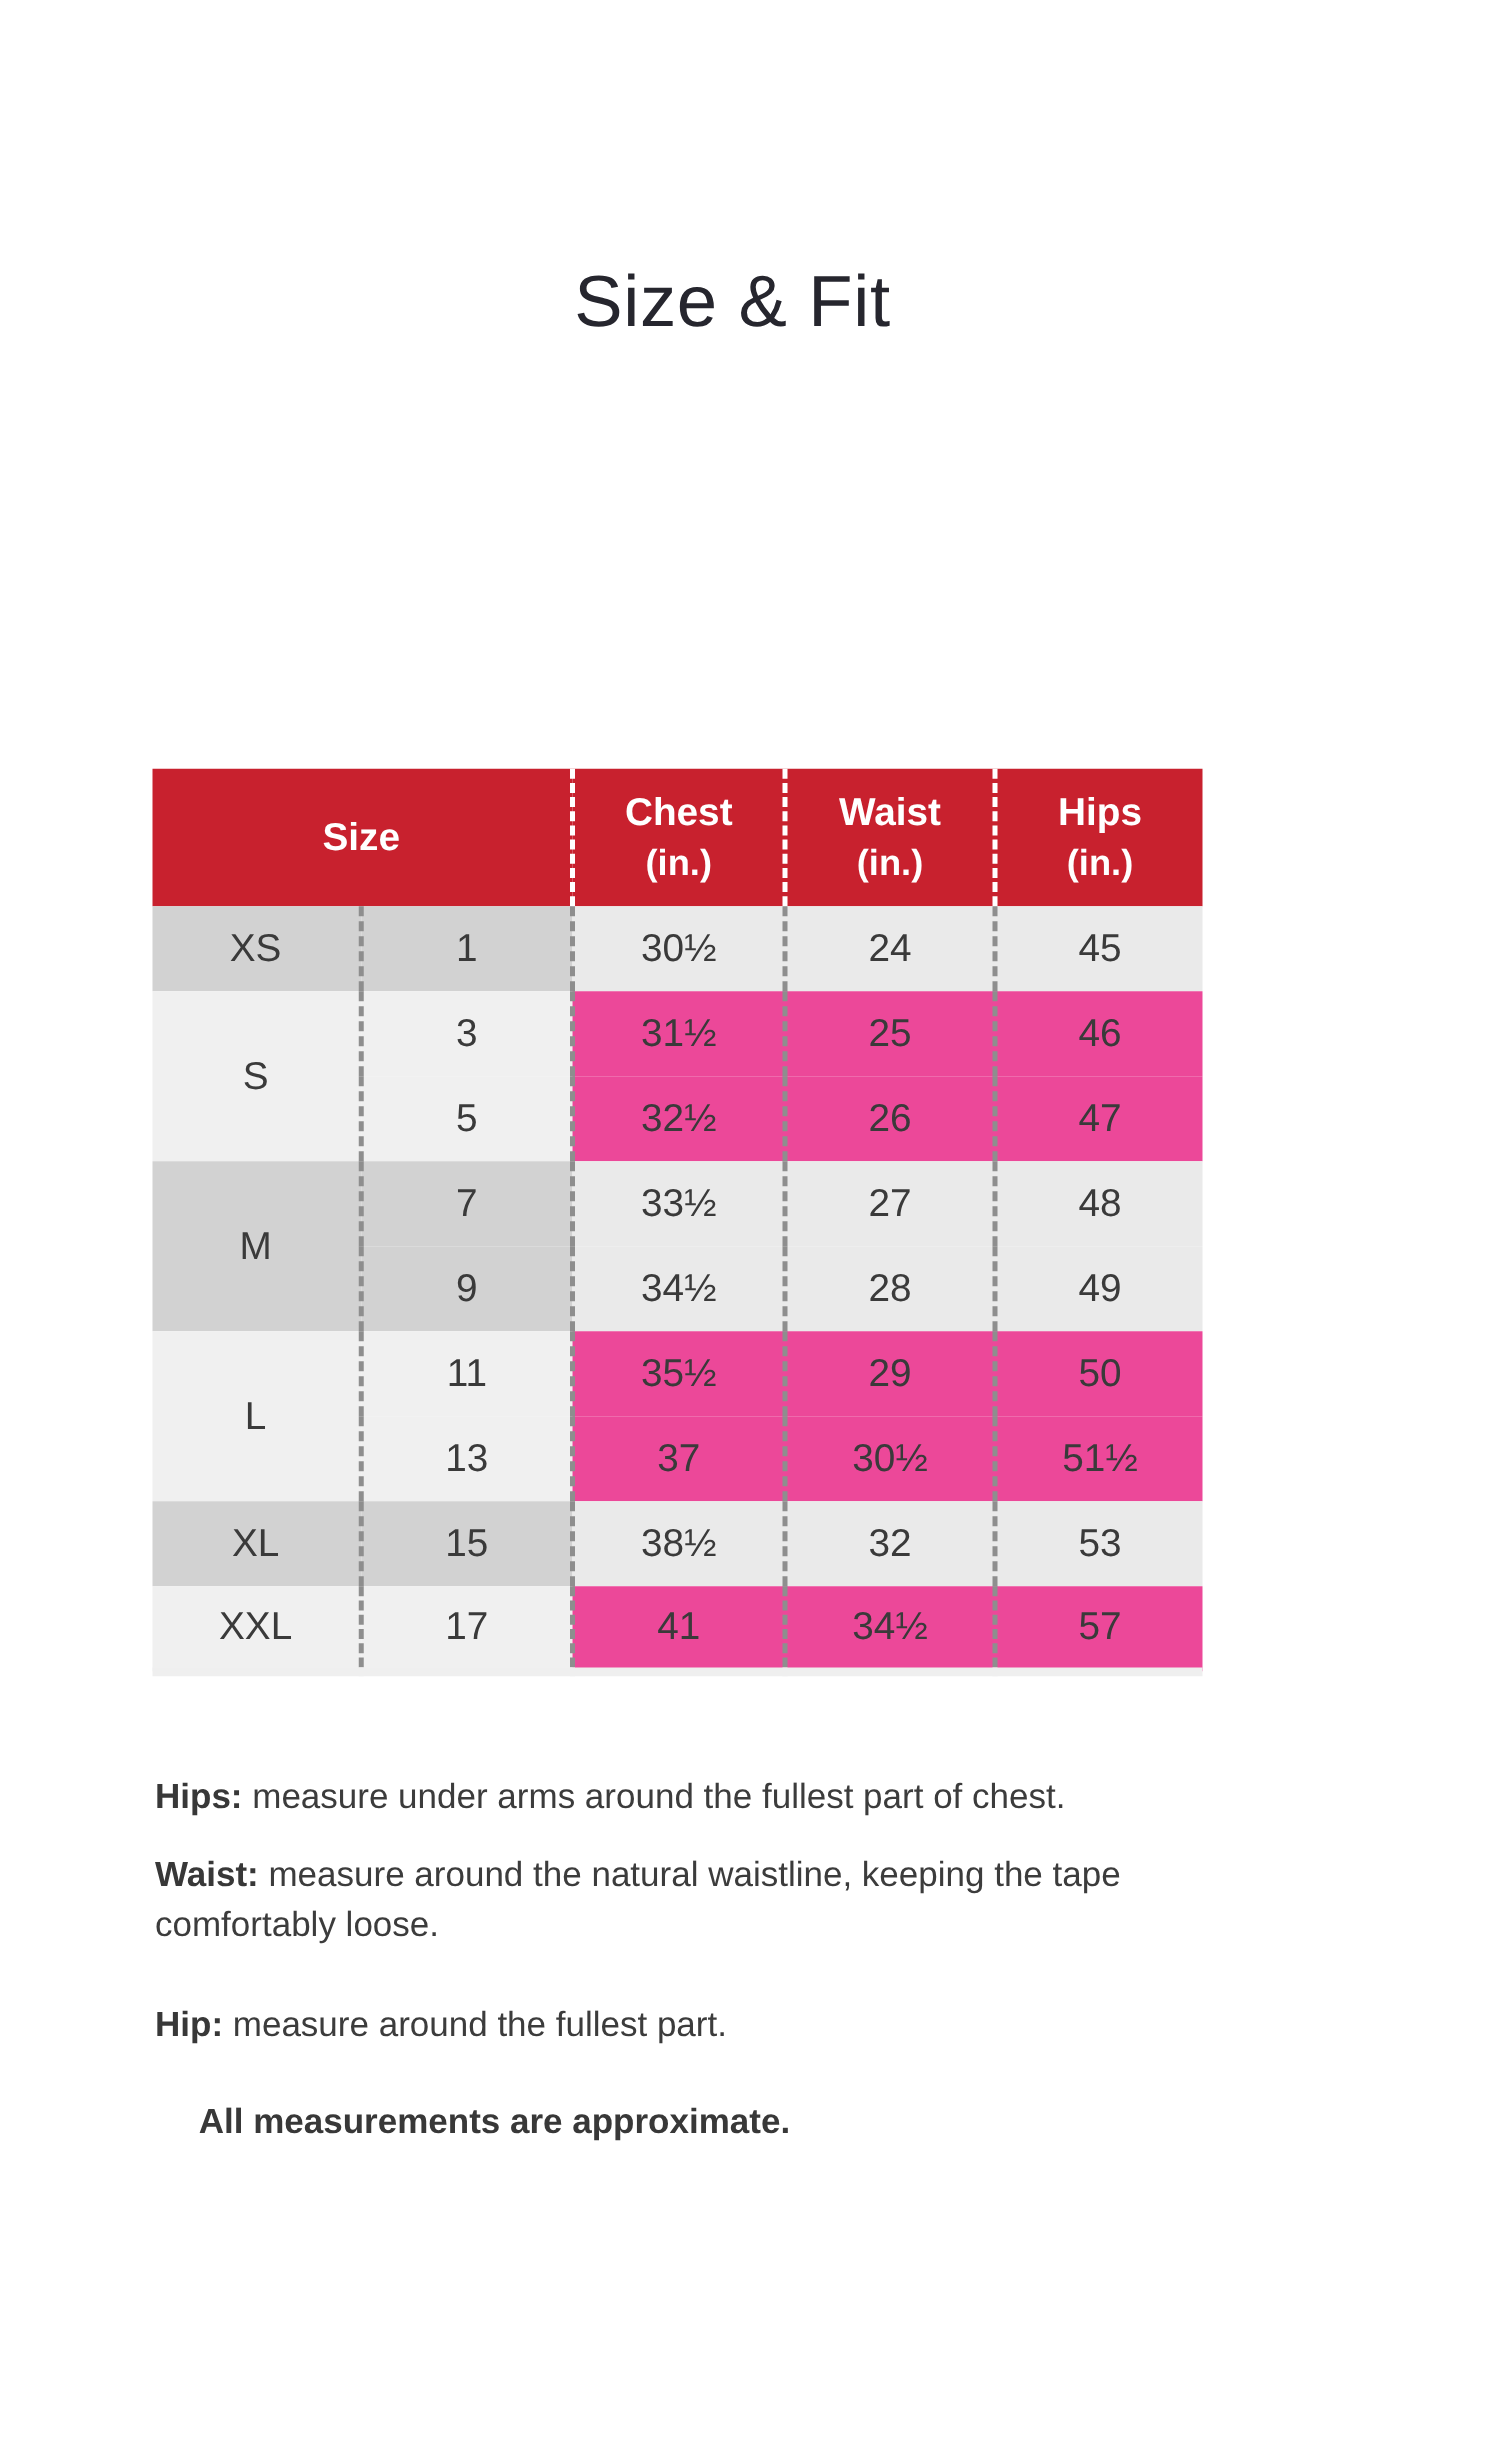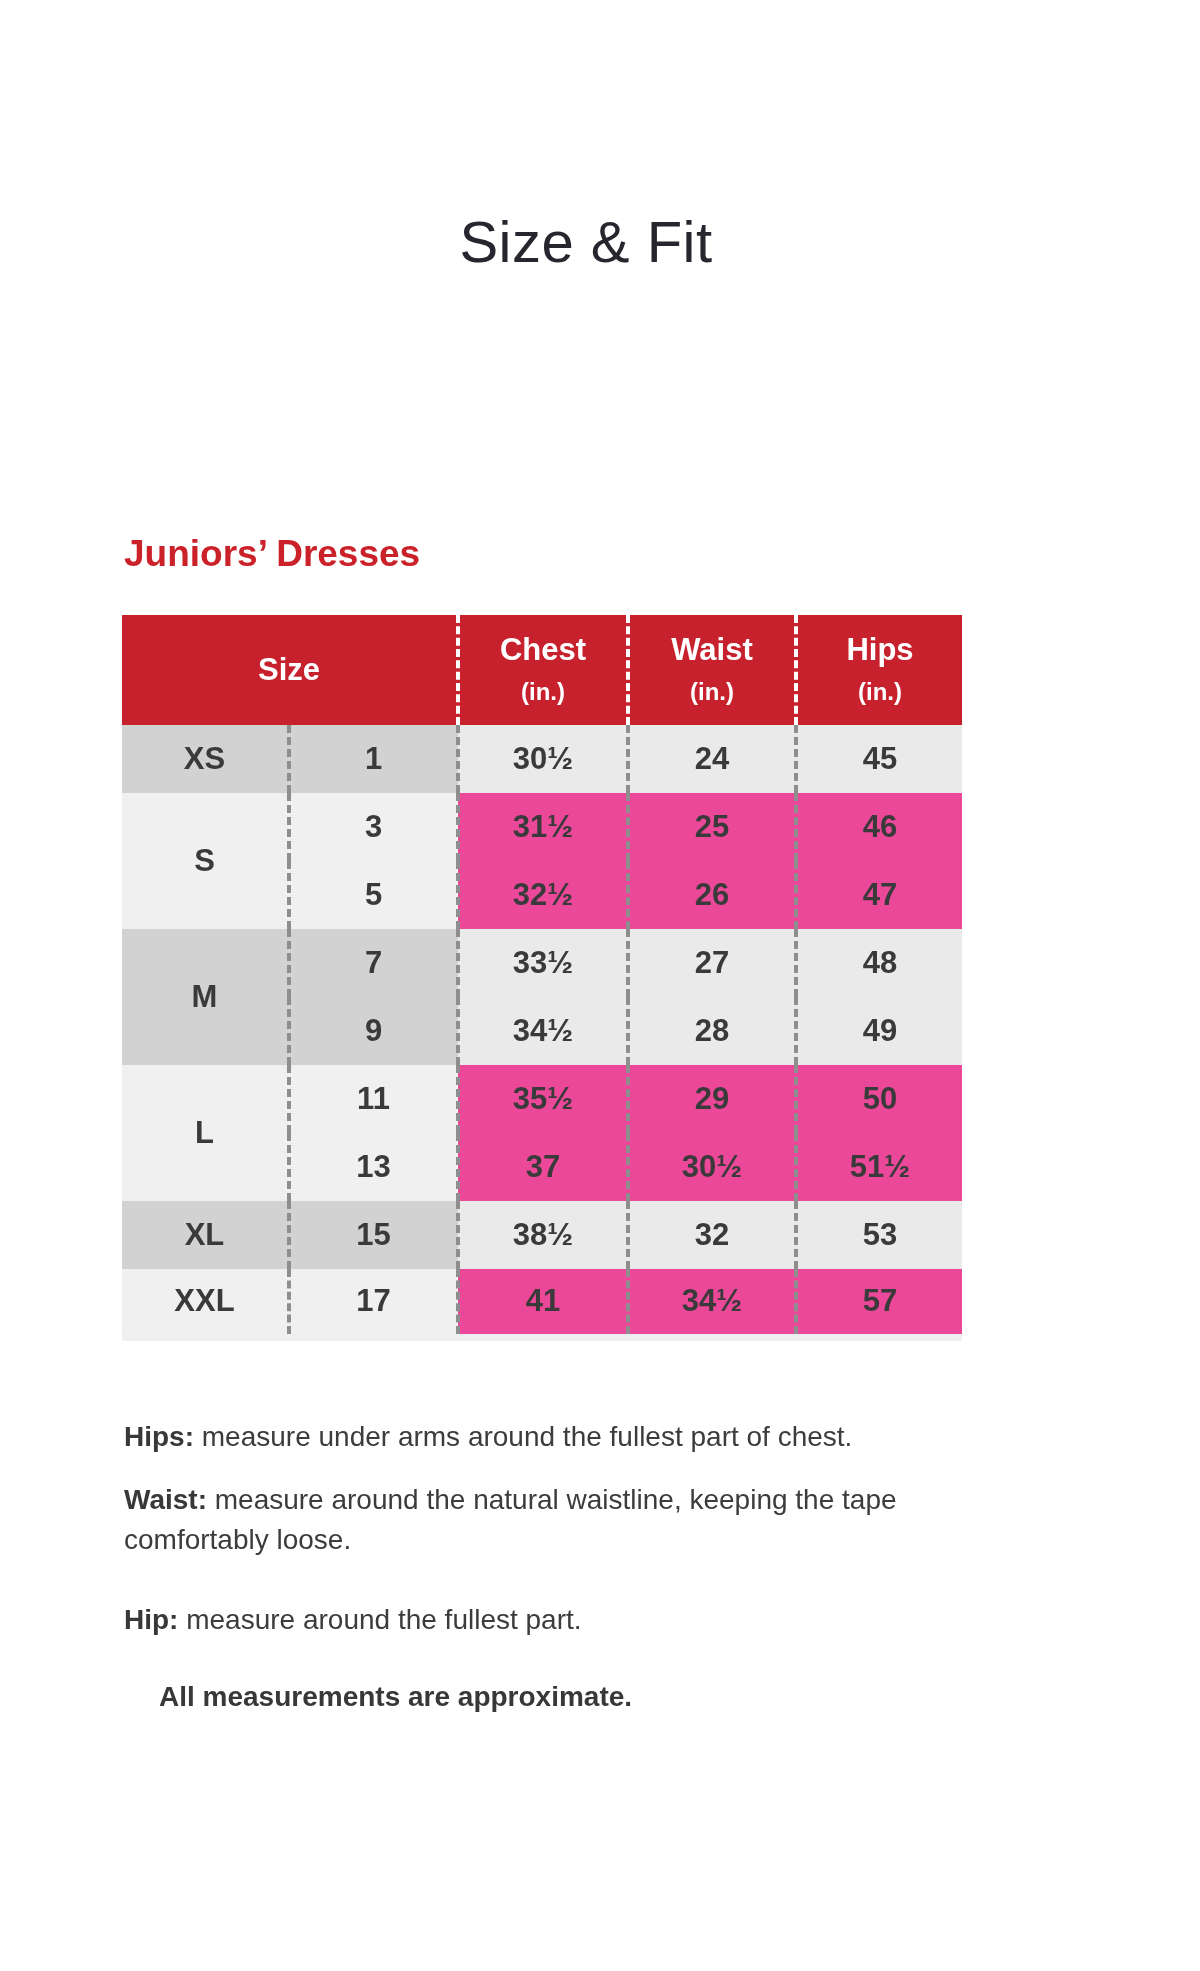--- a/index.html
+++ b/index.html
@@ -54,27 +54,27 @@
     background: #c8212e;
     color: #ffffff;
     font-size: 31px;
     font-weight: 700;
     line-height: 1.3;
     text-align: center;
     vertical-align: middle;
     padding: 0;
   }
   table.size-chart thead th.th-meas { border-left: 4px dashed #ffffff; }
-  table.size-chart thead th .unit { font-size: 24px; }
+  table.size-chart thead th .unit { font-size: 29px; }
   table.size-chart tbody tr { height: 68px; }
   table.size-chart tbody td {
     text-align: center;
     vertical-align: middle;
     font-size: 31px;
-    font-weight: 700;
+    font-weight: 400;
     color: #3a3a3a;
     padding: 0;
     margin-left: 28px;
   }
   table.size-chart tbody td.c-num,
   table.size-chart tbody td.c-meas { border-left: 4px dashed #8e8e8e; }
   tr.g-dark td.c-letter, tr.g-dark td.c-num { background: #d2d2d2; }
   tr.g-dark td.c-meas { background: #eaeaea; }
   tr.g-light td.c-letter, tr.g-light td.c-num { background: #f0f0f0; }
   tr.g-light td.c-meas { background: #ec4899; }
@@ -92,21 +92,20 @@
   .notes b { font-weight: 700; color: #383838; }
   .notes p.footnote { font-weight: 700; color: #383838; margin-left: 35px; }
 </style>
 </head>
 <body>
 
 <div class="page">
 
   <h1 class="title">Size &amp; Fit</h1>
 
-  <h2 class="section-heading">Juniors’ Dresses</h2>
 
   <table class="size-chart">
     <colgroup>
       <col class="c1">
         <col class="c2">
         <col class="c3">
         <col class="c4">
         <col class="c5">
     </colgroup>
     <thead>

